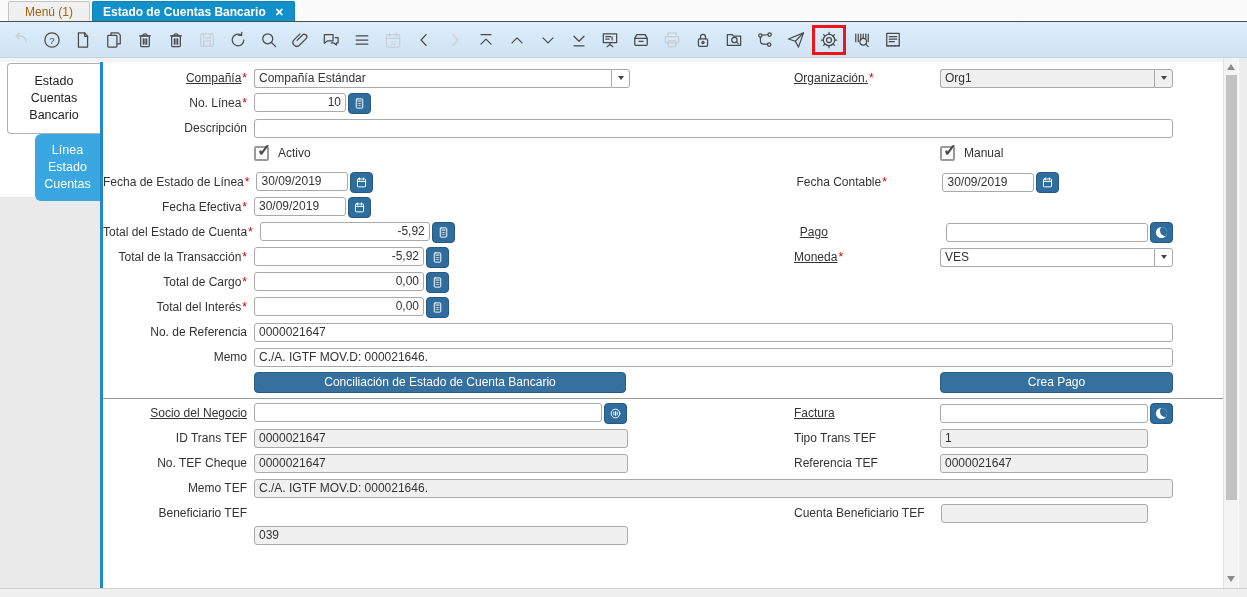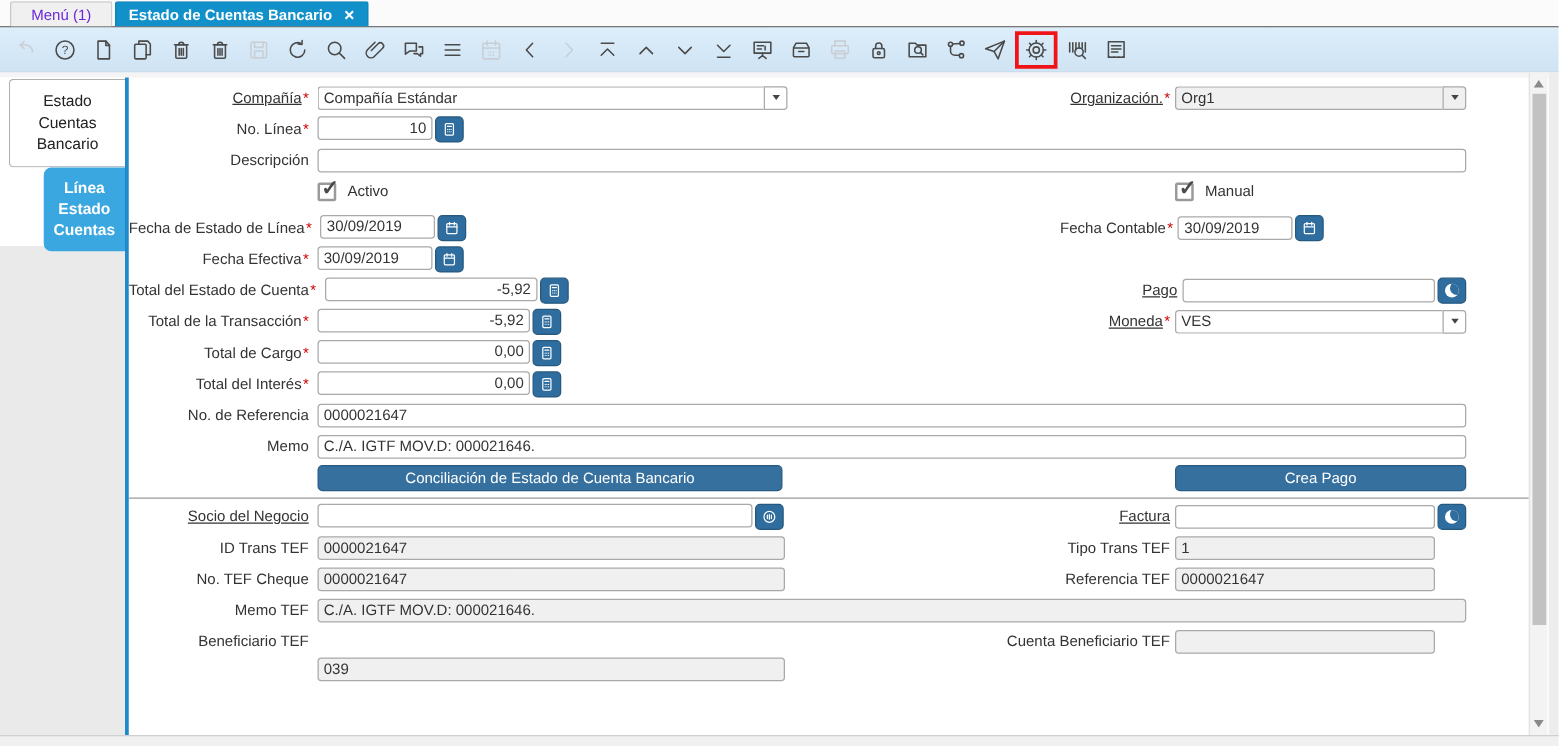--- a/index.html
+++ b/index.html
@@ -1,44 +1,44 @@
 <!DOCTYPE html>
 <html><head>
 <meta charset="utf-8">
 <style>
   *{box-sizing:border-box;margin:0;padding:0}
   body{width:1247px;height:597px;font-family:"Liberation Sans",sans-serif;background:#fff;overflow:hidden;position:relative}
 
   
   .tabstrip{height:22px;background:#fbfbfb;border-bottom:1px solid #4e4e4e;display:flex;align-items:flex-end;padding-left:8px}
-  .wtab{font-size:12px;padding:3px 16px 2px;margin-right:2px;border:1px solid #c6c6c6;border-bottom:none;background:#f0f0f0;color:#6d28d9;border-radius:2px 2px 0 0;white-space:nowrap}
+  .wtab{font-size:12px;padding:3px 16px 2px;margin-right:2px;border:1px solid #c6c6c6;border-bottom:none;background:#f0f0f0;color:#a16207;border-radius:2px 2px 0 0;white-space:nowrap}
   .wtab.active{background:#1190ca;color:#fff;font-weight:bold;border-color:#0f83b8;display:flex;gap:9px;align-items:center;padding:3px 10px 2px}
   .closex{font-size:11px;font-weight:bold;color:#fff}
 
   
   .toolbar{height:36px;background:linear-gradient(#ddeefb,#cfe3f3);border-bottom:1px solid #bcd4e6;display:flex;align-items:center;padding:0 10px;gap:9px}
   .tbi{width:22px;height:22px;display:flex;align-items:center;justify-content:center;color:#4a4a4a;flex:0 0 auto}
   .tbi.disabled{color:#c9ced4}
   .tbi svg{width:20px;height:20px;fill:none;stroke:currentColor;stroke-width:1.5;stroke-linecap:round;stroke-linejoin:round}
   .redbox{border:3px solid #ee1418;padding:1px 3px;display:flex;align-items:center;margin:0 -4px}
 
   
   .main{display:flex;height:530px;border-top:4px solid #f4f4f4}
   .sidebar{width:100px;position:relative;background:linear-gradient(#fff 135px,#eaeaea 135px)}
   .vline{width:3px;background:#2089c9}
   .vtab1{position:absolute;left:7px;right:0;top:1px;background:#fff;border:1px solid #b0b0b0;border-right:none;border-radius:4px 0 0 4px;padding:9px 6px;text-align:center;font-size:12.5px;color:#222;line-height:1.35}
-  .vtab2{position:absolute;left:35px;right:0;top:72px;background:#3aa7e0;border-radius:6px 0 0 6px;padding:8px 6px;text-align:center;font-size:12.5px;color:#fff;font-weight:bold;line-height:1.35}
+  .vtab2{position:absolute;left:35px;right:0;top:72px;background:#3aa7e0;border-radius:6px 0 0 6px;padding:8px 6px;text-align:center;font-size:12.5px;color:#fff;font-weight:normal;line-height:1.35}
 
   .content{flex:1;padding:6px 74px 0 0;overflow:hidden}
 
   
   .row{display:flex;align-items:center;margin-bottom:5px;height:20px}
   .lblL{flex:0 0 151px;text-align:right;padding-right:7px;font-size:12px;color:#333;white-space:nowrap}
   .fzL{flex:0 0 540px;display:flex;align-items:flex-start;gap:2px}
-  .lblR{flex:0 0 146px;text-align:right;padding-right:4px;font-size:12px;color:#333;white-space:nowrap}
+  .lblR{flex:0 0 146px;text-align:left;padding-right:16px;font-size:12px;color:#333;white-space:nowrap}
   .fzR{flex:1;display:flex;align-items:center;gap:2px}
   .linklbl{text-decoration:underline}
   .req{color:#cc0000;margin-left:1px;font-size:12px}
 
   .inp{height:19px;border:1px solid #a9a9a9;border-radius:3px;font-size:12px;padding:1px 4px;color:#333;font-family:inherit;background:#fff;width:100%}
   .inp.ro{background:#f0f0f0}
   .num{text-align:right}
   .w376{flex:0 0 376px}.w92{flex:0 0 92px}
   .grow{flex:1}
   .mr25{margin-right:25px}

